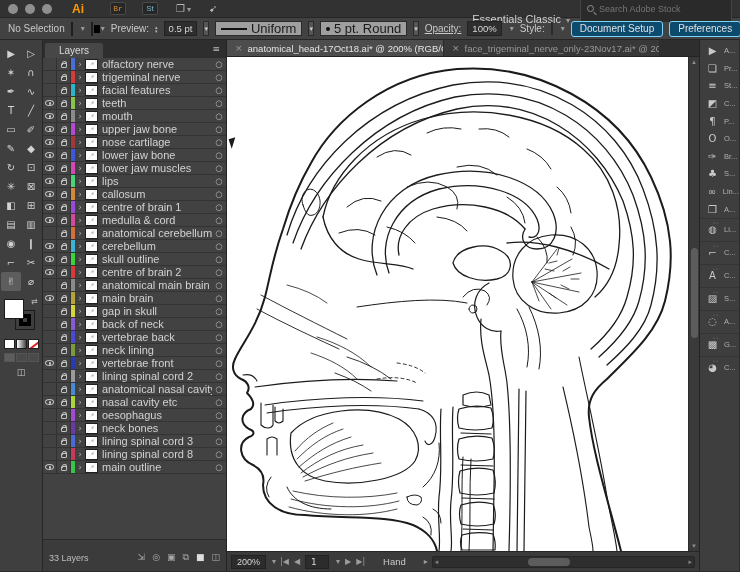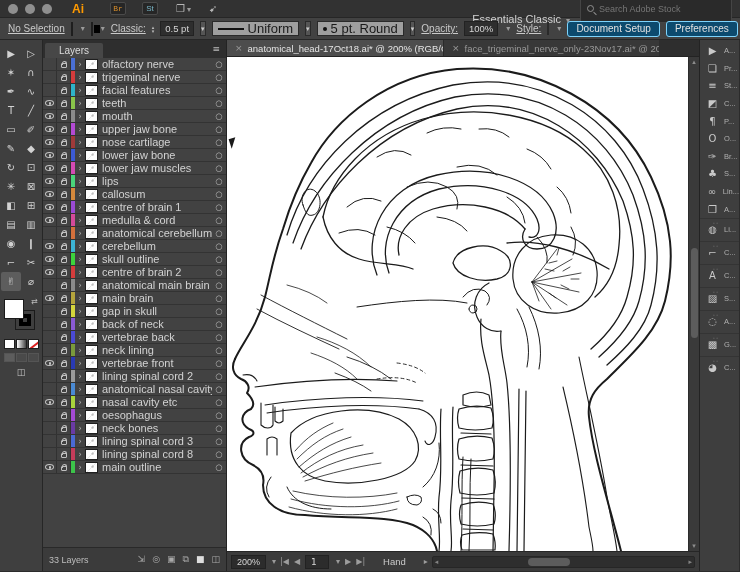--- a/index.html
+++ b/index.html
@@ -24,21 +24,21 @@
     display:flex; align-items:center; gap:5px; padding:0 6px; }
   .search-icon { width:7px; height:7px; border:1px solid #8f8f8f; border-radius:50%; position:relative; display:block; }
   .search-icon::after { content:""; position:absolute; width:4px; height:1px; background:#8f8f8f;
     transform:rotate(45deg); left:5px; top:7px; }
   .searchbox input { background:transparent; border:none; outline:none; color:#8a8a8a; font-size:9px; width:120px;
     font-family:"Liberation Sans",sans-serif; }
 
   
   .controlbar { height:22px; background:#424242; border-bottom:1px solid #262626;
     display:flex; align-items:center; padding:0 8px; gap:6px; font-size:10px; white-space:nowrap; }
-  .cb-label { color:#c9c9c9;text-decoration:underline; }
+  .cb-label { color:#c9c9c9; }
   .cb-underline { text-decoration:underline; }
   .mini-swatch { width:14px; height:14px; border:1px solid #1e1e1e; background:#fff; display:inline-block; }
   .mini-swatch.stroke { background:#424242; position:relative; }
   .mini-swatch.stroke::after { content:""; position:absolute; inset:2px; border:3px solid #000; }
   .cb-input { background:#2e2e2e; border:1px solid #222; color:#d6d6d6; height:15px;
     display:inline-flex; align-items:center; padding:0 4px; font-size:9.5px; }
   .cb-dd { background:#9f9f9f; color:#1a1a1a; height:15px; display:inline-flex; align-items:center;
     gap:4px; padding:0 5px; border:1px solid #2a2a2a; font-size:13px; }
   .cb-dd .line { width:26px; height:2px; background:#111; display:inline-block; }
   .cb-dd .dot { width:4px; height:4px; background:#111; border-radius:50%; display:inline-block; }
@@ -91,21 +91,21 @@
   .lock { width:6px; height:4.5px; border:1px solid #c0c0c0; border-radius:1px; position:relative; margin-top:3px; }
   .lock::before { content:""; position:absolute; left:0.5px; top:-3.5px; width:3px; height:3px;
     border:1px solid #c0c0c0; border-bottom:none; border-radius:2.5px 2.5px 0 0; }
   .lcell-color { width:4px; height:100%; }
   .lcell-arrow { width:10px; text-align:center; color:#b5b5b5; font-size:8px; }
   .lcell-thumb { width:13px; height:11px; background:#fdfdfd; border:1px solid #1f1f1f; margin-right:4px;
     background-image:radial-gradient(circle at 60% 40%, rgba(0,0,0,0.18) 0 1px, transparent 1.5px),
       linear-gradient(135deg, transparent 45%, rgba(0,0,0,0.25) 46%, transparent 52%); }
   .lcell-name { flex:1; font-size:11px; color:#d2d2d2; overflow:hidden; white-space:nowrap; }
   .lcell-target { width:14px; color:#b8b8b8; font-size:8.5px; text-align:center; }
-  .lp-footer { height:24px; background:#3b3b3b; border-top:1px solid #292929; display:flex; align-items:center;
+  .lp-footer { height:32px; background:#3b3b3b; border-top:1px solid #292929; display:flex; align-items:flex-end;
     padding:8px 6px; font-size:9px; color:#bdbdbd; }
   .lp-footer-icons { margin-left:auto; display:flex; gap:7px; color:#a9a9a9; font-size:9px; }
   .lp-footer-icons .bright { color:#dedede; }
 
   
   .doc-area { width:472px; display:flex; flex-direction:column; }
   .tabbar { height:17px; background:#2e2e2e; display:flex; border-bottom:1px solid #232323; }
   .doc-tab { display:flex; align-items:center; gap:5px; padding:0 8px; font-size:9.5px; max-width:216px;
     overflow:hidden; white-space:nowrap; }
   .doc-tab .close { font-size:9px; color:#9a9a9a; }
@@ -166,21 +166,21 @@
     </div>
   </div>
 </div>
 
 <div class="controlbar">
   <span class="cb-label">No Selection</span>
   <span class="mini-swatch"></span>
     <span class="chev glyph">▾</span>
   <span class="mini-swatch stroke"></span>
     <span class="chev glyph">▾</span>
-  <span class="cb-label">Classic:</span>
+  <span class="cb-label">Preview:</span>
   <span class="stepper glyph">
       <span>▴</span>
       <span>▾</span>
     </span>
   <span class="cb-input">0.5 pt</span>
     <span class="dd-btn glyph">▾</span>
   <span class="cb-dd">
       <span class="line"></span>
       <span>Uniform</span>
     </span>

